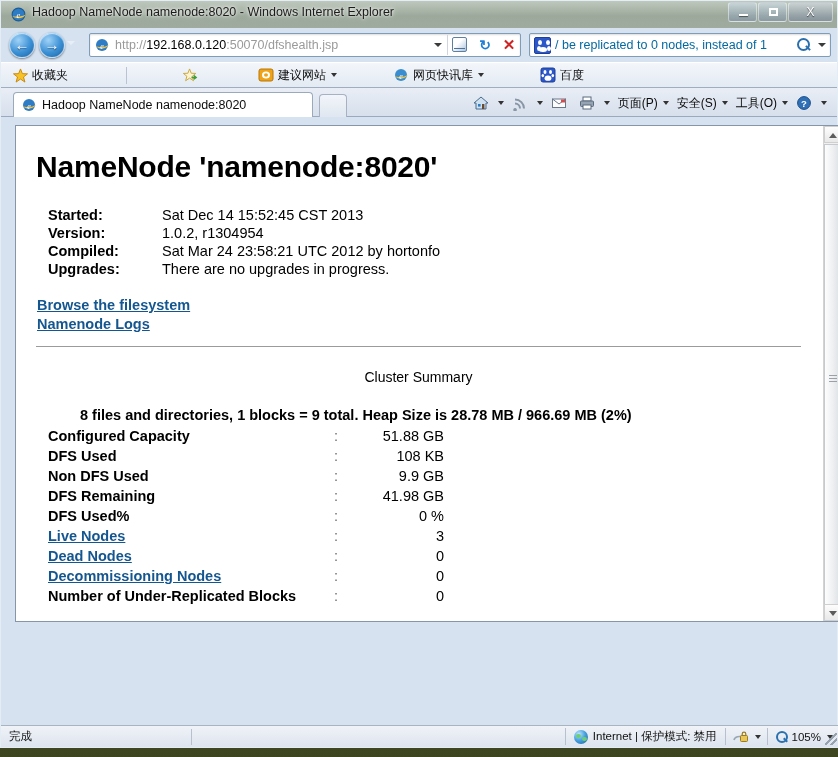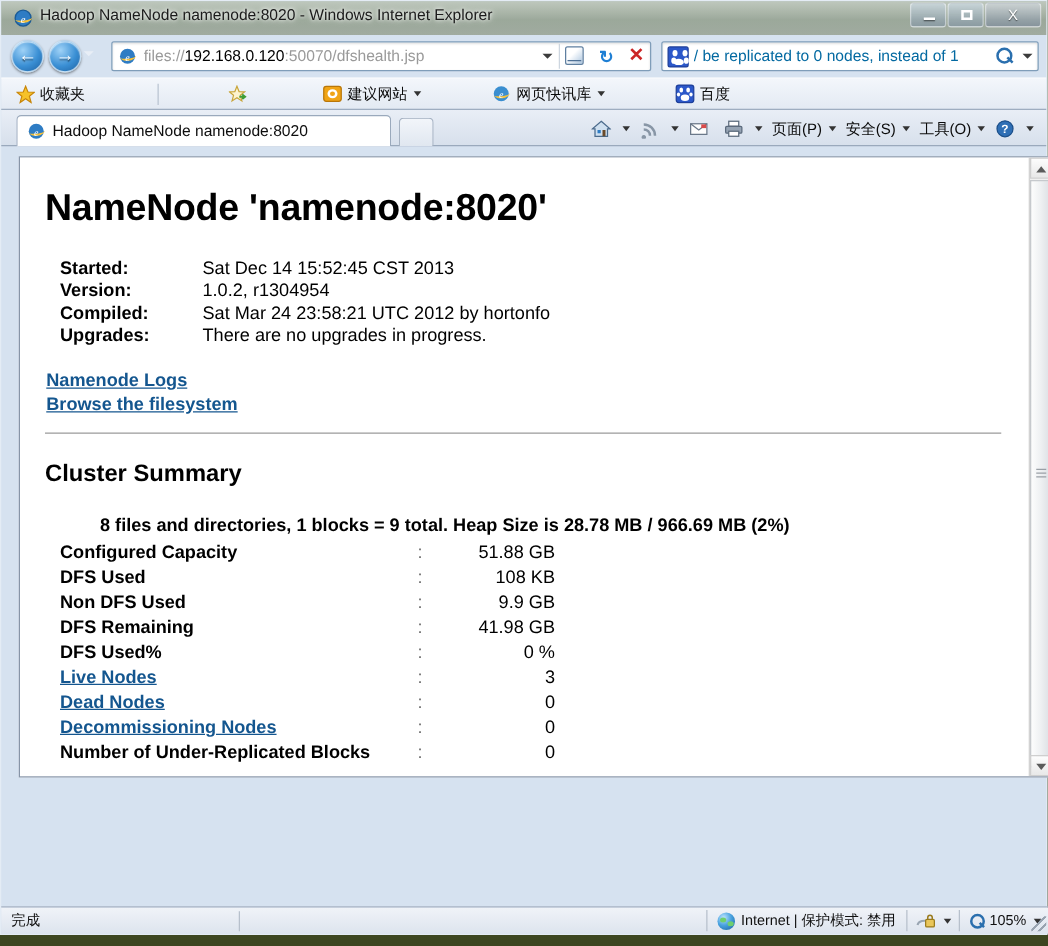--- a/index.html
+++ b/index.html
@@ -230,21 +230,21 @@
   table.meta { border-collapse:collapse; margin-left: 12px; }
   table.meta td { font-size: 14.5px; padding: 1px 0; vertical-align: top; }
   table.meta td.k { font-weight: bold; width: 112px; white-space:nowrap; }
   table.meta td.v { padding-left: 2px; white-space:nowrap; }
   .links { margin-top: 18px; margin-left: 1px; }
   .links a {
     display:block; font-size:14.5px; font-weight:bold; color:#14568f;
     text-decoration: underline; line-height:19px;
   }
   hr.sep { border:none; border-top:1px solid #9b9b9b; margin: 12px 0 22px 0; }
-  h2.sect { font-size: 19px; font-weight:bold; margin: 0 0 22px 0; }
+  h2.sect { font-size: 14px; font-weight:normal; margin: 0 0 22px 0; text-align: center; }
   .summary-line { font-size:14.5px; font-weight:bold; margin-bottom: 3px; margin-left: 44px; }
   table.stats { border-collapse:collapse; margin-left: 12px; }
   table.stats td { font-size:14.5px; padding: 2px 0; white-space:nowrap; }
   table.stats td.label { font-weight:bold; width: 286px; }
   table.stats td.label a { color:#14568f; text-decoration:underline; font-weight:bold; }
   table.stats td.colon { width: 18px; color:#6d6d6d; }
   table.stats td.val { text-align:right; width: 92px; }
 
   
   .vscroll{
@@ -342,21 +342,21 @@
     <div class="nav-hist"></div>
 
     <div class="addressbar">
       <span class="addr-ie-icon">
         <svg width="16" height="16" viewBox="0 0 16 16">
           <ellipse cx="8" cy="8" rx="6" ry="6" fill="#2e7cc4"></ellipse>
           <path d="M2 9.5 C5 12.5 13 12.5 15 7.5 C13 10 5 10.5 2 9.5 Z" fill="#f7c13a"></path>
           <text x="8" y="11.5" font-size="8" fill="#fff" text-anchor="middle" font-family="Liberation Serif, serif" font-style="italic">e</text>
         </svg>
       </span>
-      <span class="addr-text"><span>files://</span><b>192.168.0.120</b><span>:50070/dfshealth.jsp</span></span>
+      <span class="addr-text"><span>http://</span><b>192.168.0.120</b><span>:50070/dfshealth.jsp</span></span>
       <span class="addr-drop"></span>
       <span class="addr-sep"></span>
       <span class="addr-icbtn">
           <span class="compat-ic"></span>
         </span>
       <span class="addr-icbtn">
           <span class="refresh-ic">↻</span>
         </span>
       <span class="addr-icbtn">
           <span class="stop-ic">✕</span>
@@ -523,22 +523,22 @@
           <td class="v">Sat Mar 24 23:58:21 UTC 2012 by hortonfo</td>
         </tr>
         <tr>
           <td class="k">Upgrades:</td>
           <td class="v">There are no upgrades in progress.</td>
         </tr>
       </tbody>
         </table>
 
       <div class="links">
+        <a href="#">Browse the filesystem</a>
         <a href="#">Namenode Logs</a>
-        <a href="#">Browse the filesystem</a>
       </div>
 
       <hr class="sep">
 
       <h2 class="sect">Cluster Summary</h2>
 
       <div class="summary-line">8 files and directories, 1 blocks = 9 total. Heap Size is 28.78 MB / 966.69 MB (2%)</div>
 
       <table class="stats">
         <tbody>

